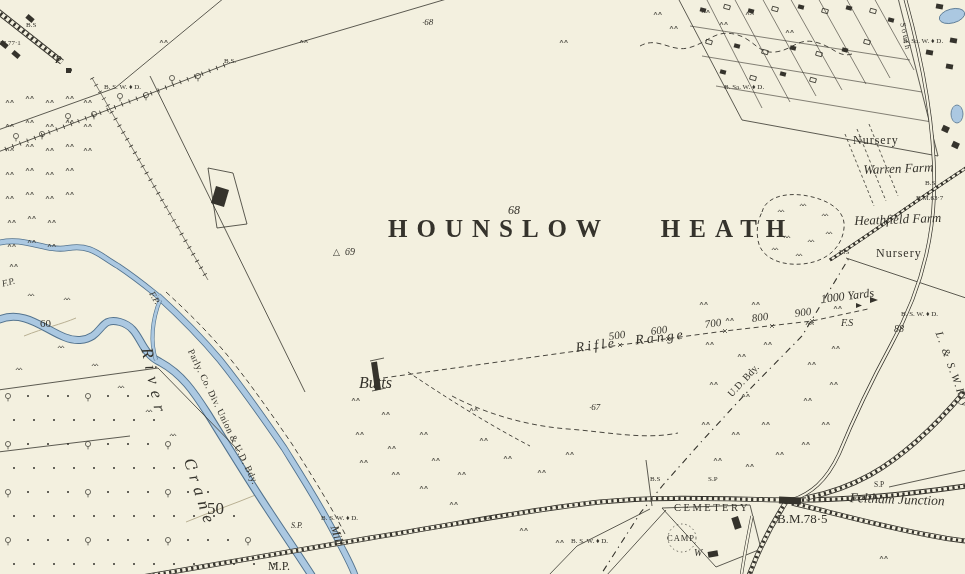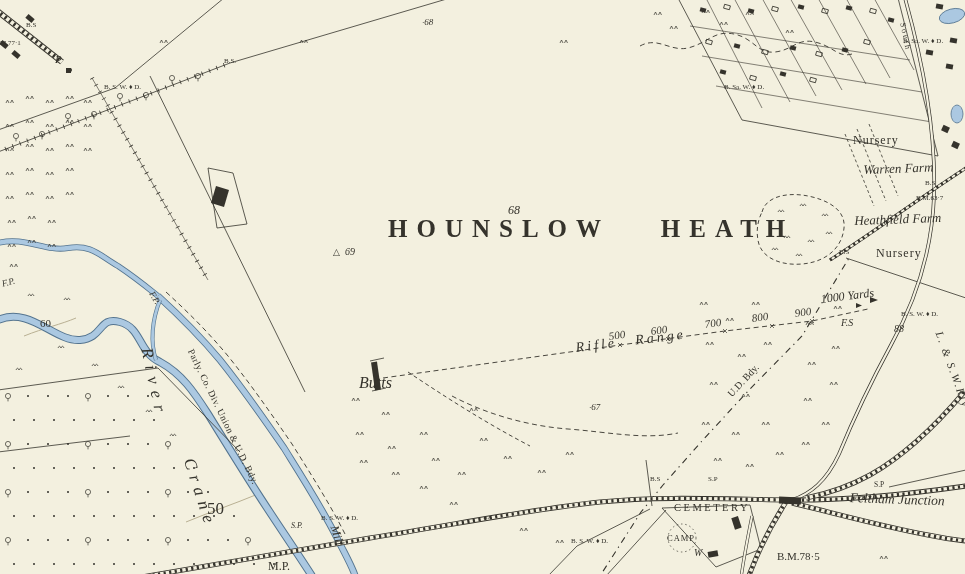--- a/index.html
+++ b/index.html
@@ -415,21 +415,21 @@
   <span class="lbl" style="left:916px;top:195px;font-size:7px;">B.M.63·7</span>
   <span class="lbl it" style="left:854px;top:214px;font-size:13px;transform:rotate(-2deg);">Heathfield Farm</span>
   <span class="lbl" style="left:839px;top:249px;font-size:7px;">B.S</span>
   <span class="lbl" style="left:876px;top:247px;font-size:12px;letter-spacing:1px;">Nursery</span>
 
   <span class="lbl" style="left:726px;top:392px;font-size:10px;transform:rotate(-47deg);">U.D. Bdy.</span>
 
   <span class="lbl" style="left:650px;top:476px;font-size:7px;">B.S</span>
   <span class="lbl" style="left:708px;top:476px;font-size:7px;">S.P</span>
   <span class="lbl" style="left:674px;top:503px;font-size:10.5px;letter-spacing:2.5px;">CEMETERY</span>
-  <span class="lbl" style="left:777px;top:512px;font-size:11px;margin-top:39px;">B.M.78·5</span>
+  <span class="lbl" style="left:777px;top:512px;font-size:13px;">B.M.78·5</span>
   <span class="lbl" style="left:667px;top:534px;font-size:8.5px;letter-spacing:1px;">CAMP</span>
   <span class="lbl it" style="left:694px;top:548px;font-size:10px;">W</span>
   <span class="lbl" style="left:571px;top:538px;font-size:7px;">B. S. W. ♦ D.</span>
   <span class="lbl it" style="left:850px;top:491px;font-size:13.5px;transform:rotate(2deg);">Feltham Junction</span>
   <span class="lbl" style="left:874px;top:481px;font-size:7.5px;">S.P</span>
 
   <span class="lbl" style="left:724px;top:84px;font-size:7px;">B. Sa. W. ♦ D.</span>
   <span class="lbl" style="left:903px;top:38px;font-size:7px;">B. Sa. W. ♦ D.</span>
   <span class="lbl" style="left:224px;top:58px;font-size:7px;">B.S.</span>
   <span class="lbl" style="left:104px;top:84px;font-size:7px;">B. S. W. ♦ D.</span>

